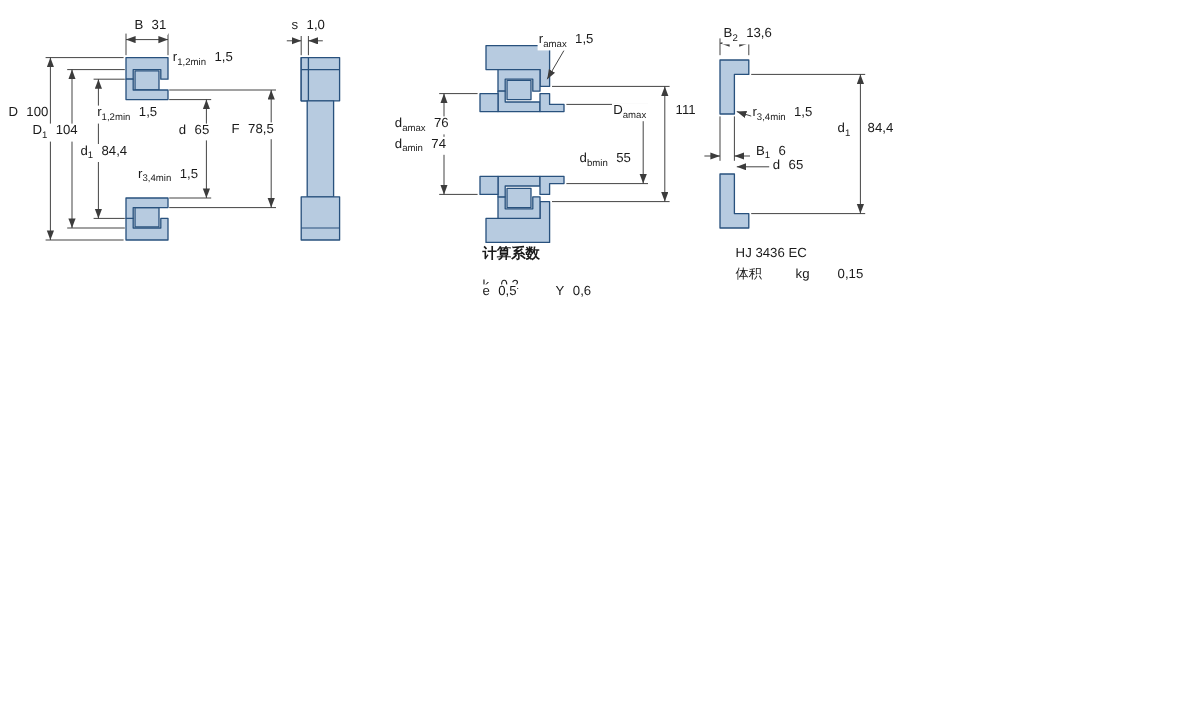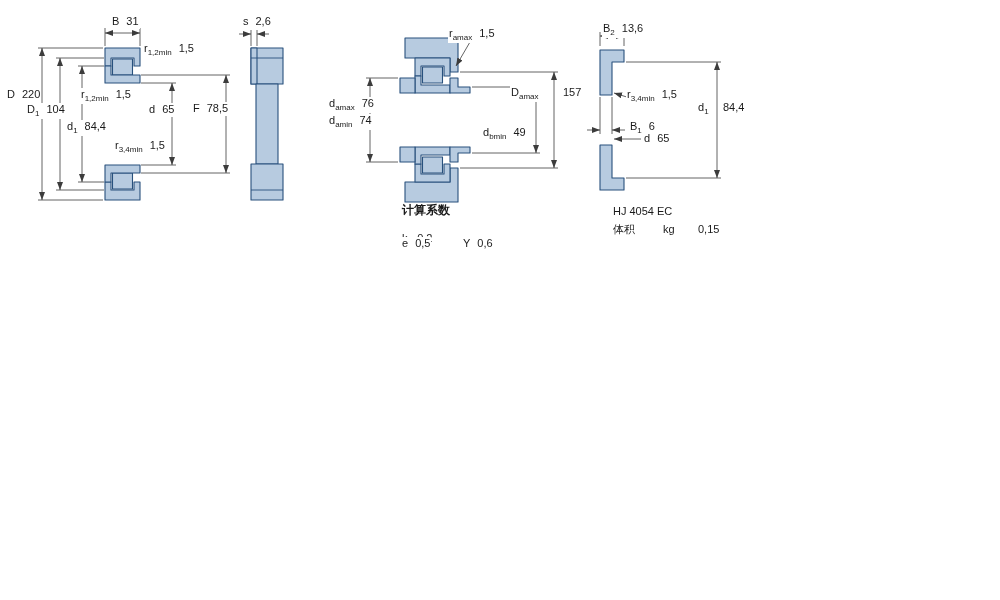--- a/index.html
+++ b/index.html
@@ -6,21 +6,21 @@
   #canvas{position:relative;width:983px;height:600px;background:var(--bg,#ffffff);
           font-family:"Liberation Sans", sans-serif;overflow:hidden;}
   #drawing{position:absolute;left:0;top:0;}
   .part{fill:var(--part-fill,#b7cbe0);stroke:var(--part-stroke,#28517d);stroke-width:1.1;stroke-linejoin:round;}
   .pline{stroke:var(--part-stroke,#28517d);stroke-width:0.9;}
   .dim,.ext,.leader{stroke:var(--dim-line,#3c3c3c);stroke-width:0.8;fill:none;}
   .lbl{position:absolute;font-size:11px;color:var(--text,#1a1a1a);white-space:nowrap;
        background:#fff;padding:0 1px;line-height:1.25;}
   .lbl sub{font-size:8px;vertical-align:-3px;letter-spacing:0;}
   .val{margin-left:7px;}
-  .bold{font-weight:bold;font-size:12px;font-family:Liberation Mono, monospace;}
+  .bold{font-weight:bold;font-size:12px;}
 </style>
 </head>
 <body>
 
 <div id="canvas">
 
   <svg id="drawing" width="1000" height="600" viewBox="0 0 1000 600">
     <defs>
       <marker id="ah" markerWidth="9" markerHeight="8" refX="8" refY="3" orient="auto-start-reverse" markerUnits="userSpaceOnUse">
         <path d="M0,0 L8,3 L0,6 Z" style="fill:var(--dim-line,#3c3c3c)"></path>
@@ -127,61 +127,61 @@
     </g>
   </svg>
 
   <div class="lbl" style="left:111px;top:15px">
     <span>B</span><span class="val">31</span>
   </div>
   <div class="lbl" style="left:143px;top:42px">
     <span>r</span><sub>1,2min</sub><span class="val">1,5</span>
   </div>
   <div class="lbl" style="left:6px;top:88px">
-    <span>D</span><span class="val">220</span>
+    <span>D</span><span class="val">100</span>
   </div>
   <div class="lbl" style="left:26px;top:103px">
     <span>D</span><sub>1</sub><span class="val">104</span>
   </div>
   <div class="lbl" style="left:66px;top:120px">
     <span>d</span><sub>1</sub><span class="val">84,4</span>
   </div>
   <div class="lbl" style="left:80px;top:88px">
     <span>r</span><sub>1,2min</sub><span class="val">1,5</span>
   </div>
   <div class="lbl" style="left:148px;top:103px">
     <span>d</span><span class="val">65</span>
   </div>
   <div class="lbl" style="left:114px;top:139px">
     <span>r</span><sub>3,4min</sub><span class="val">1,5</span>
   </div>
   <div class="lbl" style="left:192px;top:102px">
     <span>F</span><span class="val">78,5</span>
   </div>
   <div class="lbl" style="left:242px;top:15px">
-    <span>s</span><span class="val">2,6</span>
+    <span>s</span><span class="val">1,0</span>
   </div>
 
   <div class="lbl" style="left:448px;top:27px">
     <span>r</span><sub>amax</sub><span class="val">1,5</span>
   </div>
   <div class="lbl" style="left:328px;top:97px">
     <span>d</span><sub>amax</sub><span class="val">76</span>
   </div>
   <div class="lbl" style="left:328px;top:114px">
     <span>d</span><sub>amin</sub><span class="val">74</span>
   </div>
   <div class="lbl" style="left:510px;top:86px">
     <span>D</span><sub>amax</sub>
   </div>
   <div class="lbl" style="left:562px;top:86px">
-    <span>157</span>
+    <span>111</span>
   </div>
   <div class="lbl" style="left:482px;top:126px">
-    <span>d</span><sub>bmin</sub><span class="val">49</span>
+    <span>d</span><sub>bmin</sub><span class="val">55</span>
   </div>
   <div class="lbl bold" style="left:401px;top:204px">
     <span>计算系数</span>
   </div>
   <div class="lbl" style="left:401px;top:232px">
     <span>k</span><sub>r</sub><span class="val">0,2</span>
   </div>
   <div class="lbl" style="left:401px;top:237px">
     <span>e</span><span class="val">0,5</span>
   </div>
@@ -201,21 +201,21 @@
   <div class="lbl" style="left:643px;top:132px">
     <span>d</span><span class="val">65</span>
   </div>
   <div class="lbl" style="left:697px;top:101px">
     <span>d</span><sub>1</sub>
   </div>
   <div class="lbl" style="left:722px;top:101px">
     <span>84,4</span>
   </div>
   <div class="lbl" style="left:612px;top:205px">
-    <span>HJ 4054 EC</span>
+    <span>HJ 3436 EC</span>
   </div>
   <div class="lbl" style="left:612px;top:223px">
     <span>体积</span>
   </div>
   <div class="lbl" style="left:662px;top:223px">
     <span>kg</span>
   </div>
   <div class="lbl" style="left:697px;top:223px">
     <span>0,15</span>
   </div>

